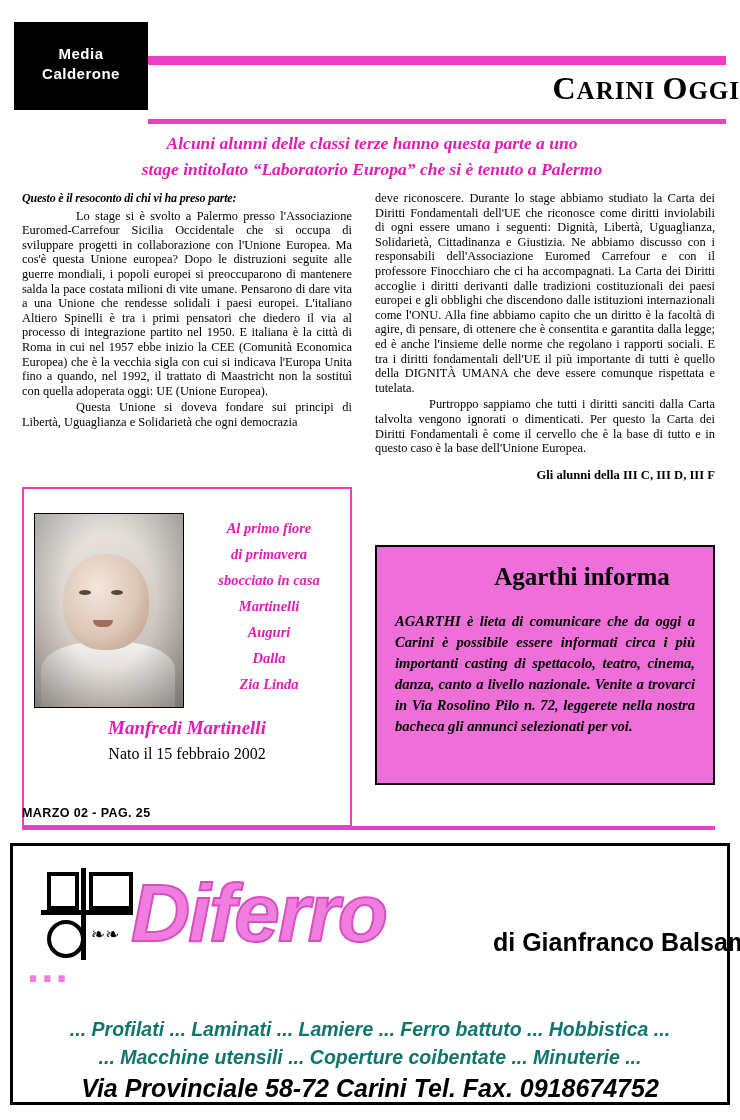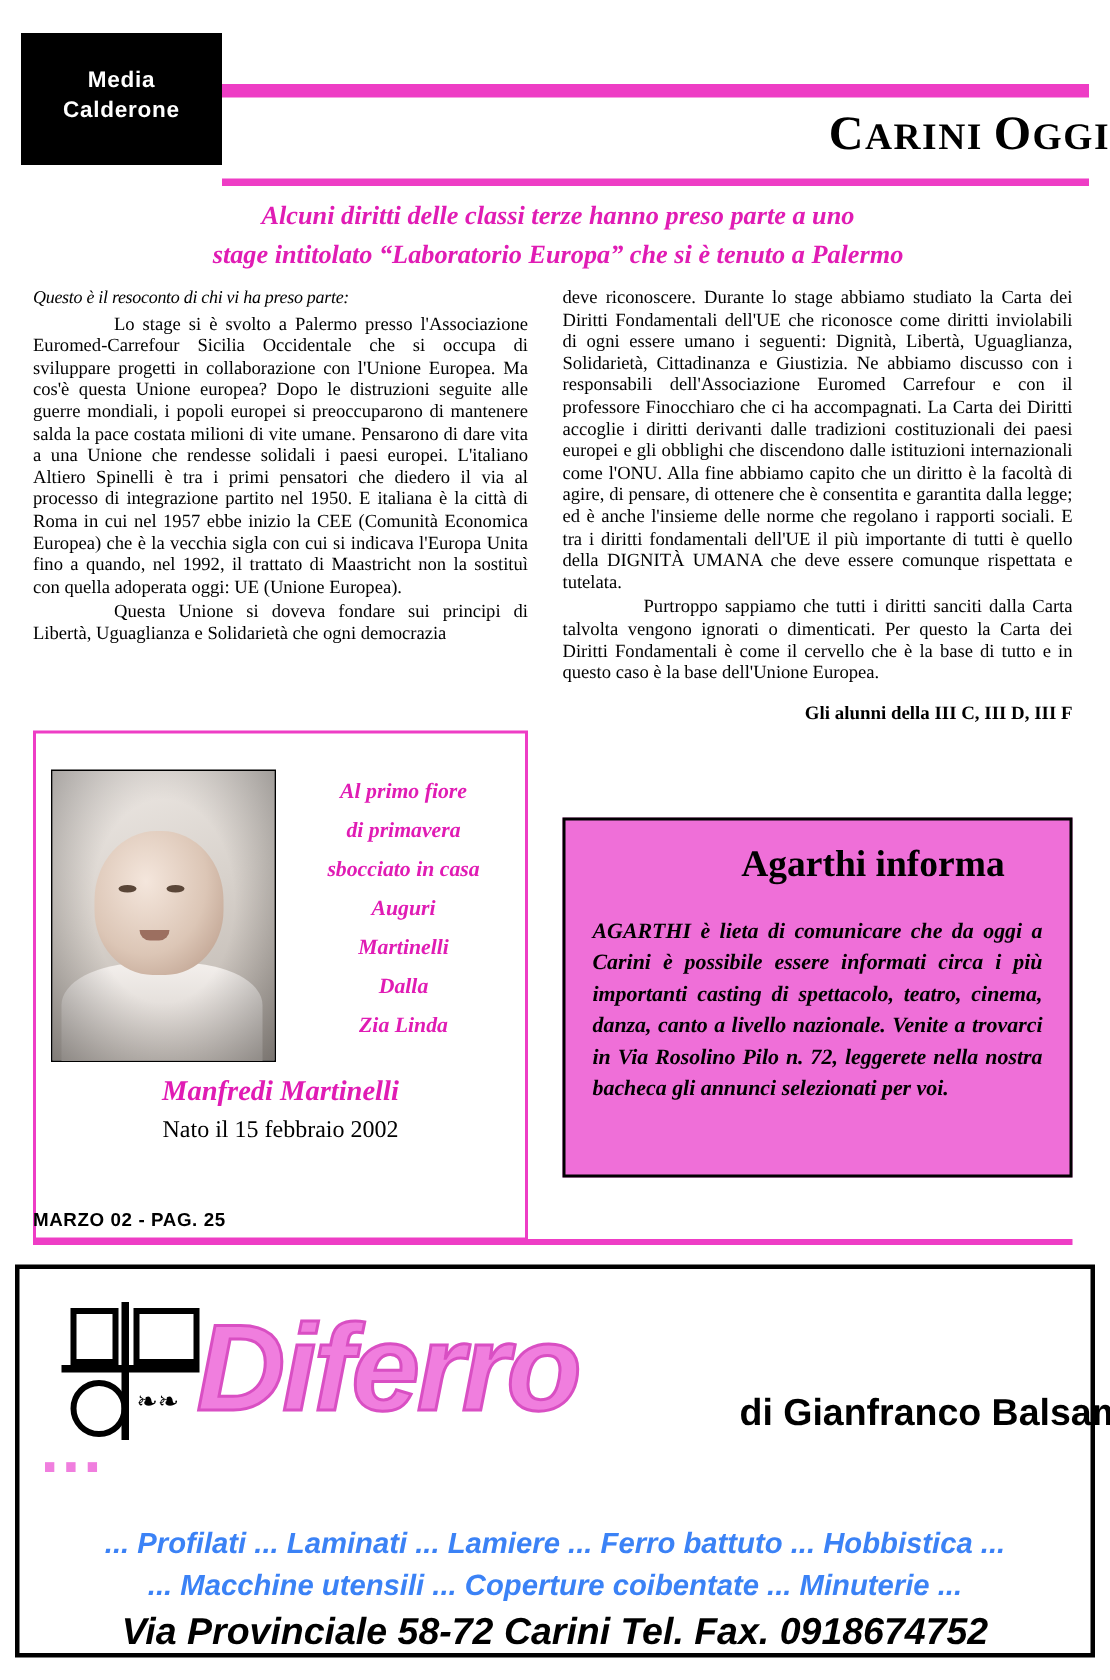--- a/index.html
+++ b/index.html
@@ -105,21 +105,21 @@
     left: 22px;
     top: 191px;
     width: 330px;
   }
   .col-right {
     left: 375px;
     top: 191px;
     width: 340px;
   }
   .lede {
-    font-weight: normal;
+    font-weight: bold;
     font-style: italic;
     font-size: 12px;
     margin-bottom: 3px;
     letter-spacing: -0.2px;
   }
   .para {
     text-indent: 54px;
     margin: 0 0 2px 0;
   }
   .para.noind { text-indent: 0; }
@@ -376,21 +376,21 @@
   }
   .ad-line1, .ad-line2 {
     position: absolute;
     left: 0;
     width: 714px;
     text-align: center;
     font-family: "Liberation Sans", sans-serif;
     font-weight: bold;
     font-style: italic;
     font-size: 19.5px;
-    color: #3b82f6;
+    color: #0f766e;
   }
   .ad-line1 { top: 172px; }
   .ad-line2 { top: 200px; }
   .ad-address {
     position: absolute;
     left: 0;
     top: 228px;
     width: 714px;
     text-align: center;
     font-family: "Liberation Sans", sans-serif;
@@ -409,21 +409,21 @@
     <div class="mast-black">
       <div>Media</div>
       <div>Calderone</div>
     </div>
     <div class="mast-bar-top"></div>
     <div class="mast-bar-bottom"></div>
     <div class="mast-title"><span>C</span><span class="small">ARINI </span><span>O</span><span class="small">GGI</span></div>
   </div>
 
   <div class="headline">
-    <div>Alcuni diritti delle classi terze  hanno preso parte a uno</div>
+    <div>Alcuni alunni delle classi terze  hanno questa parte a uno</div>
     <div>stage intitolato “Laboratorio Europa” che si è tenuto a Palermo</div>
   </div>
 
   <div class="col col-left">
     <div class="lede">Questo è il resoconto di chi vi ha preso parte:</div>
     <p class="para">Lo stage si è svolto a Palermo presso l'Associazione Euromed-Carrefour Sicilia Occidentale che si occupa di sviluppare progetti in collaborazione con l'Unione Europea. Ma cos'è questa Unione europea? Dopo le distruzioni seguite alle guerre mondiali, i popoli europei si preoccuparono di mantenere salda la pace costata milioni di vite umane. Pensarono di dare vita a una Unione che rendesse solidali i paesi europei. L'italiano Altiero Spinelli è tra i primi pensatori che diedero il via al processo di integrazione partito nel 1950. E italiana è la città di Roma in cui nel 1957 ebbe inizio la CEE (Comunità Economica Europea) che è la vecchia sigla con cui si indicava l'Europa Unita fino a quando, nel 1992, il trattato di Maastricht non la sostituì con quella adoperata oggi: UE (Unione Europea).</p>
     <p class="para">Questa Unione si doveva fondare sui principi di Libertà, Uguaglianza e Solidarietà che ogni democrazia</p>
   </div>
 
   <div class="col col-right">
@@ -438,22 +438,22 @@
       <div class="baby-head"></div>
       <div class="baby-eye-l"></div>
       <div class="baby-eye-r"></div>
       <div class="baby-mouth"></div>
       <div class="vignette"></div>
     </div>
     <div class="photo-verse">
       <div>Al primo fiore</div>
       <div>di primavera</div>
       <div>sbocciato in casa</div>
+      <div>Martinelli</div>
       <div>Auguri</div>
-      <div>Martinelli</div>
       <div>Dalla</div>
       <div>Zia Linda</div>
     </div>
     <div class="photo-name">Manfredi Martinelli</div>
     <div class="photo-date">Nato il 15 febbraio 2002</div>
   </div>
 
   <div class="agarthi-box">
     <div class="agarthi-title">Agarthi informa</div>
     <div class="agarthi-text">AGARTHI è lieta di comunicare che da oggi a Carini è possibile essere informati circa i più importanti casting di spettacolo, teatro, cinema, danza, canto a livello nazionale. Venite a trovarci in Via Rosolino Pilo n. 72,   leggerete nella nostra bacheca gli annunci selezionati per voi.</div>

